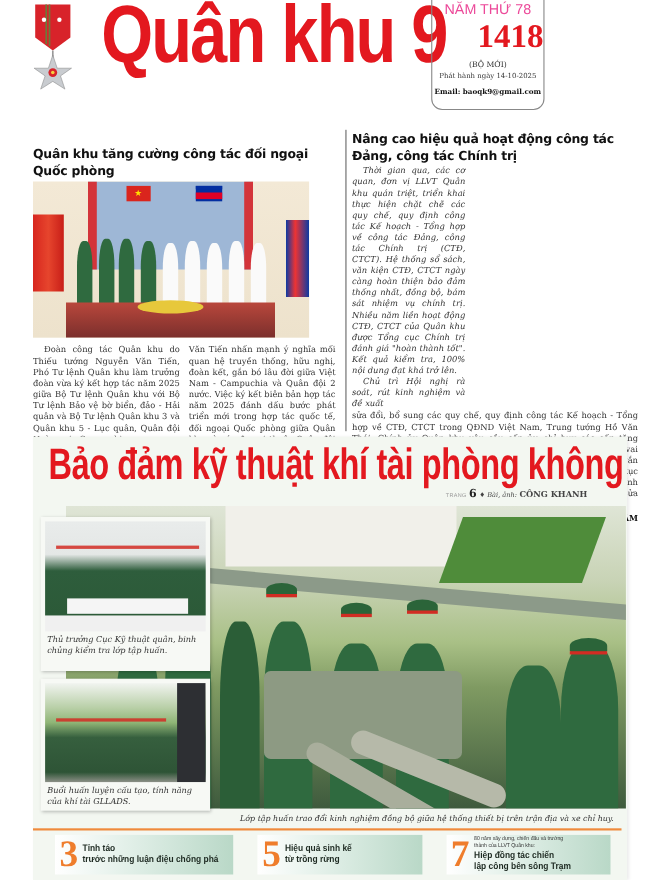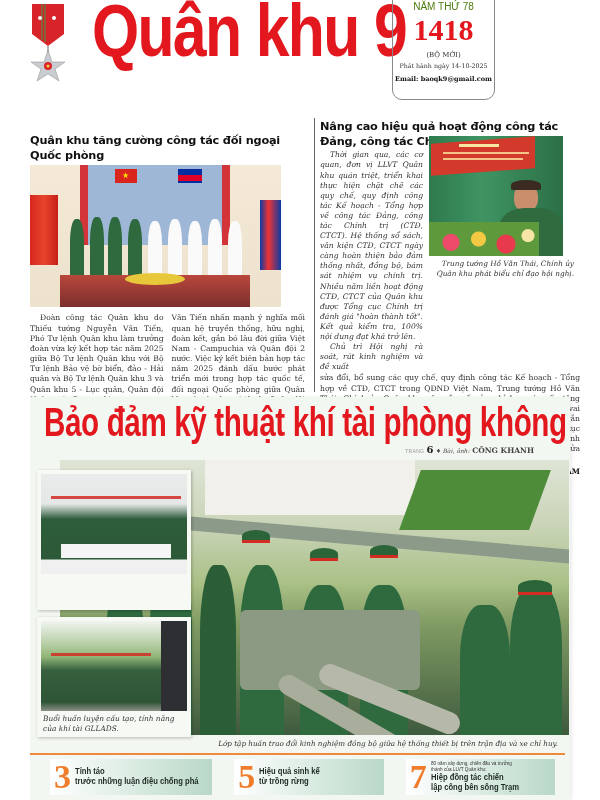--- a/index.html
+++ b/index.html
@@ -5,22 +5,22 @@
   * { box-sizing: border-box; margin: 0; padding: 0; }
   html, body { width: 600px; height: 800px; overflow: hidden; background: #ffffff; }
   body { font-family: "DejaVu Serif", serif; color: #222; position: relative; }
 
   
   .masthead { position: absolute; left: 0; top: 0; width: 500px; height: 110px; }
   .medal { position: absolute; left: 28px; top: 2px; width: 40px; height: 80px; }
   .title { position: absolute; left: 92px; top: -6px; font-family: "Liberation Sans", sans-serif; font-weight: 900; font-size: 74px; color: #e3181f; letter-spacing: -2px; transform: scaleX(0.82); transform-origin: left top; line-height: 1; white-space: nowrap; }
   .tagline { position: absolute; left: 30px; top: 91px; font-family: "Liberation Sans", sans-serif; font-weight: bold; font-size: 10.5px; color: #1b1b1b; letter-spacing: 0.2px; white-space: nowrap; }
   .issuebox { position: absolute; left: 392px; top: -4px; width: 103px; height: 104px; border: 1px solid #888; border-radius: 0 0 10px 10px; text-align: center; }
-  .issuebox .year { font-family: "Liberation Sans", sans-serif; font-size: 10px; margin-top: 4px; color: #4d7c0f; }
-  .issuebox .num { font-family: "Liberation Serif", serif; font-weight: bold; font-size: 30px; color: #e3181f; line-height: 1.05; margin-top: 2px; }
+  .issuebox .year { font-family: "Liberation Sans", sans-serif; font-size: 13px; margin-top: 4px; color: #ec4899; }
+  .issuebox .num { font-family: "Liberation Serif", serif; font-weight: bold; font-size: 30px; color: #e3181f; line-height: 1.05; margin-top: 2px; text-align: right; }
   .issuebox .edition { font-size: 7px; margin-top: 5px; color: #333; }
   .issuebox .date { font-size: 6.3px; margin-top: 3px; color: #333; }
   .issuebox .email { font-size: 6.5px; font-weight: bold; margin-top: 6px; color: #111; }
 
   
   .article-left { position: absolute; left: 30px; top: 122px; width: 275px; margin-top: 12px; }
   .article-right { position: absolute; left: 320px; top: 120px; width: 260px; }
   .vrule { position: absolute; left: 314px; top: 118px; width: 1px; height: 274px; background: #666; }
   .headline { font-family: "DejaVu Sans", sans-serif; font-weight: bold; font-size: 11.3px; color: #111; letter-spacing: -0.2px; line-height: 1.3; }
   .photo-meeting { width: 251px; height: 142px; margin-top: 2px; position: relative; overflow: hidden; background: linear-gradient(#f3e9d6, #ede2cc); }
@@ -138,35 +138,20 @@
 
 <div class="vrule"></div>
 
 <article class="article-right">
   <h2 class="headline">Nâng cao hiệu quả hoạt động công tác Đảng, công tác Chính trị</h2>
   <div class="right-flex">
     <div class="right-text">
       <p>Thời gian qua, các cơ quan, đơn vị LLVT Quân khu quán triệt, triển khai thực hiện chặt chẽ các quy chế, quy định công tác Kế hoạch - Tổng hợp về công tác Đảng, công tác Chính trị (CTĐ, CTCT). Hệ thống sổ sách, văn kiện CTĐ, CTCT ngày càng hoàn thiện bảo đảm thống nhất, đồng bộ, bám sát nhiệm vụ chính trị. Nhiều năm liền hoạt động CTĐ, CTCT của Quân khu được Tổng cục Chính trị đánh giá "hoàn thành tốt". Kết quả kiểm tra, 100% nội dung đạt khá trở lên.</p>
       <p>Chủ trì Hội nghị rà soát, rút kinh nghiệm và đề xuất</p>
     </div>
-    <div style="width:145px;margin-top:-14px;">
-      <div class="photo-speaker">
-        <div style="position:absolute;left:2px;top:4px;width:104px;height:32px;background:#d43a2c;transform:skewY(-4deg);"></div>
-        <div style="position:absolute;left:30px;top:8px;width:40px;height:3px;background:#fbe7a1;"></div>
-        <div style="position:absolute;left:14px;top:16px;width:86px;height:2px;background:#fbe7a1;opacity:.8"></div>
-        <div style="position:absolute;left:14px;top:22px;width:80px;height:2px;background:#fbe7a1;opacity:.8"></div>
-
-        <div style="position:absolute;left:85px;top:48px;width:24px;height:28px;background:#c98e6c;border-radius:45%;"></div>
-        <div style="position:absolute;left:82px;top:44px;width:30px;height:10px;background:#3a2a22;border-radius:50% 50% 10% 10%;"></div>
-        <div style="position:absolute;left:70px;top:72px;width:64px;height:50px;background:#2f6b3e;border-radius:40% 40% 0 0;"></div>
-
-        <div style="position:absolute;left:0;bottom:0;width:110px;height:34px;background:radial-gradient(circle at 20% 60%,#ee4a6a 0 8px,transparent 9px),radial-gradient(circle at 45% 50%,#f3c842 0 7px,transparent 8px),radial-gradient(circle at 70% 65%,#e73a4c 0 9px,transparent 10px),radial-gradient(circle at 90% 40%,#f5e6a8 0 6px,transparent 7px),#5e9a3c;"></div>
-      </div>
-      <p class="right-caption">Trung tướng Hồ Văn Thái, Chính ủy Quân khu phát biểu chỉ đạo hội nghị.</p>
-    </div>
   </div>
   <p class="right-full">sửa đổi, bổ sung các quy chế, quy định công tác Kế hoạch - Tổng hợp về CTĐ, CTCT trong QĐND Việt Nam, Trung tướng Hồ Văn Thái, Chính ủy Quân khu yêu cầu cấp ủy, chỉ huy các cấp tăng cường lãnh đạo thực hiện tốt các quy chế, quy định; phát huy vai trò đội ngũ cán bộ đảm nhiệm công tác Kế hoạch - Tổng hợp gắn với tăng cường ứng dụng CNTT, chuyển đổi số góp phần tiếp tục nâng cao hiệu quả CTĐ, CTCT trong các nhiệm vụ. Giao Cục Chính trị chủ động rà soát nội dung các đại biểu kiến nghị, đề xuất sửa đổi, bổ sung báo cáo Tổng cục Chính trị đúng quy định.</p>
   <div class="byline" style="margin-top:3px;">
     <i>Tin, ảnh:</i>
     <b>HOÀI TÂM</b>
   </div>
 </article>
 
 <section class="feature">
   <h1 class="feature-title">Bảo đảm kỹ thuật khí tài phòng không</h1>
@@ -206,20 +191,21 @@
     <div style="position:absolute;left:180px;top:150px;width:180px;height:80px;background:#8d9a83;border-radius:6px;"></div>
     <div style="position:absolute;left:260px;top:200px;width:150px;height:22px;background:#b6b9a9;border-radius:11px;transform:rotate(22deg);transform-origin:left center;"></div>
     <div style="position:absolute;left:220px;top:210px;width:140px;height:20px;background:#a9ae9c;border-radius:10px;transform:rotate(30deg);transform-origin:left center;"></div>
   </div>
 
   <figure class="inset1">
     <div class="img">
       <div style="position:absolute;left:20px;bottom:16px;width:110px;height:14px;background:#f5f5f5;"></div>
       <div class="capband" style="left:10px;top:22px;width:130px;height:3px;opacity:.85"></div>
     </div>
+    <figcaption class="inset-caption">Thủ trưởng Cục Kỹ thuật quân, binh chủng kiểm tra lớp tập huấn.</figcaption>
   </figure>
 
   <figure class="inset2">
     <div class="img">
       <div style="position:absolute;right:0;top:0;width:26px;height:90px;background:#2d2f33;"></div>
       <div class="capband" style="left:10px;top:32px;width:100px;height:3px;opacity:.85"></div>
     </div>
     <figcaption class="inset-caption">Buổi huấn luyện cấu tạo, tính năng của khí tài GLLADS.</figcaption>
   </figure>
 

